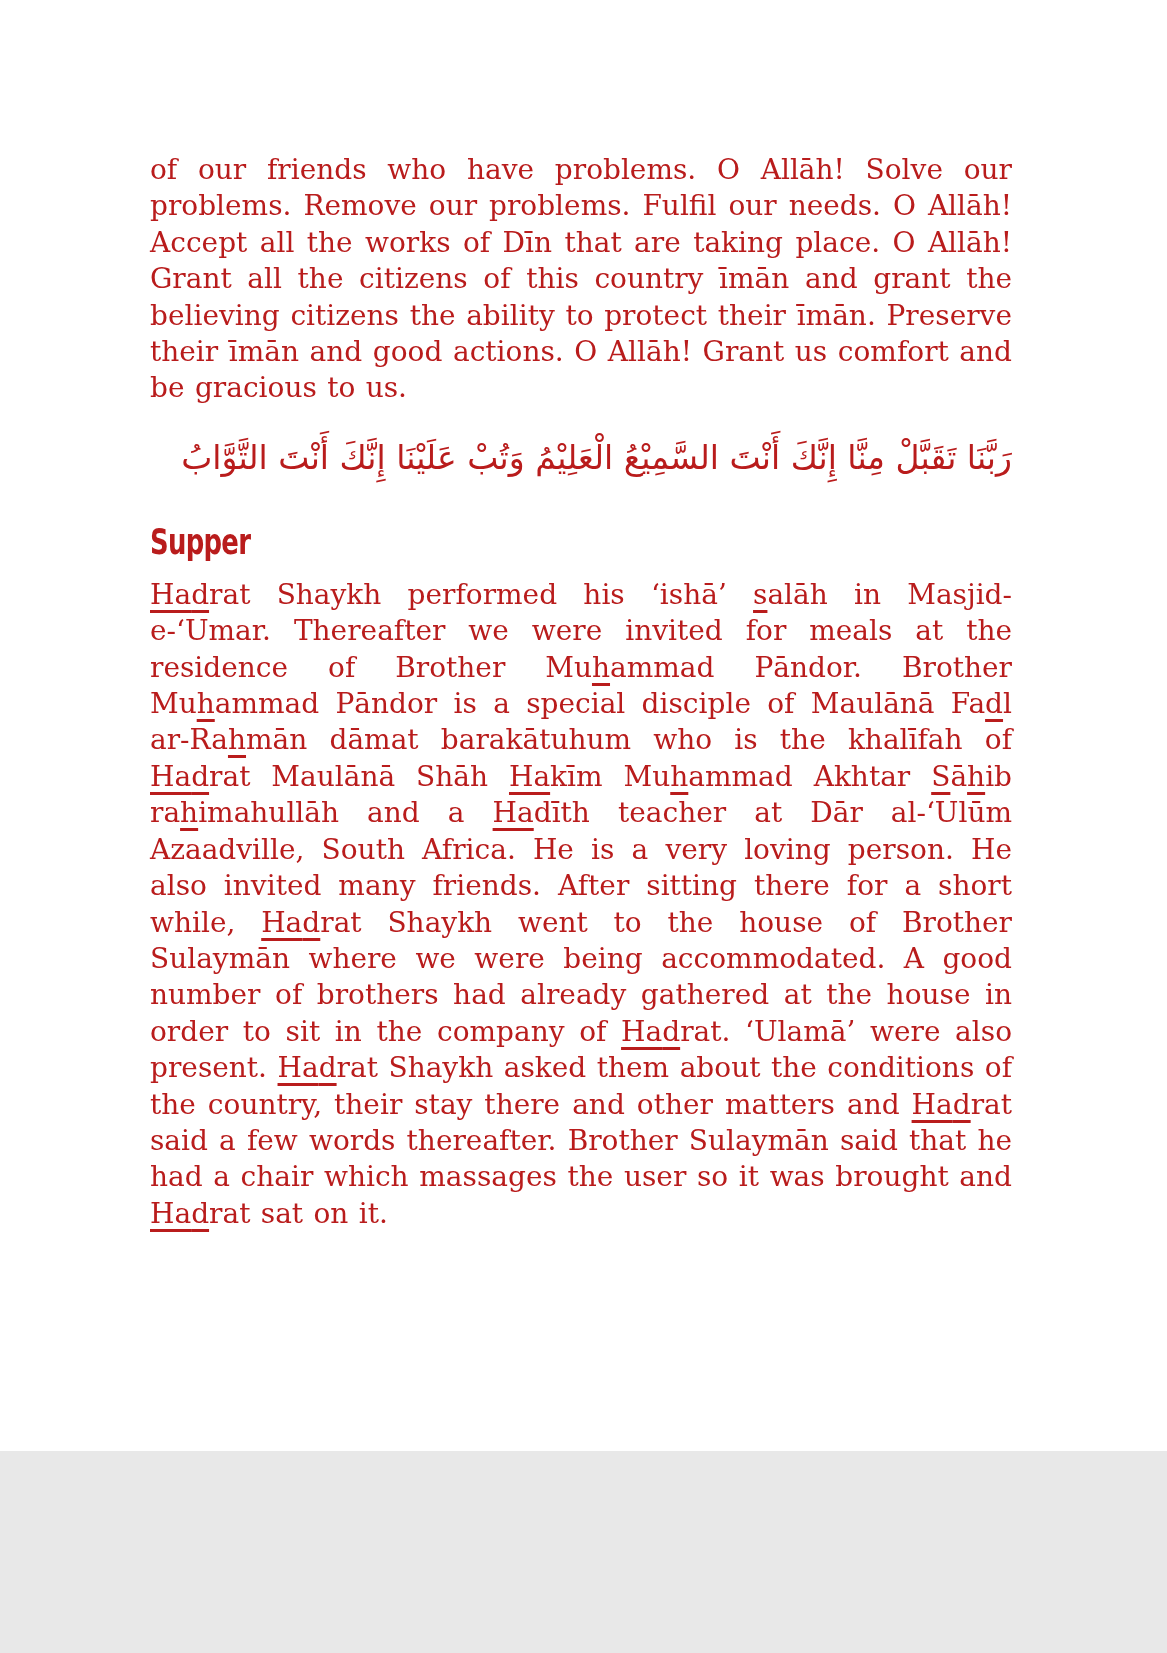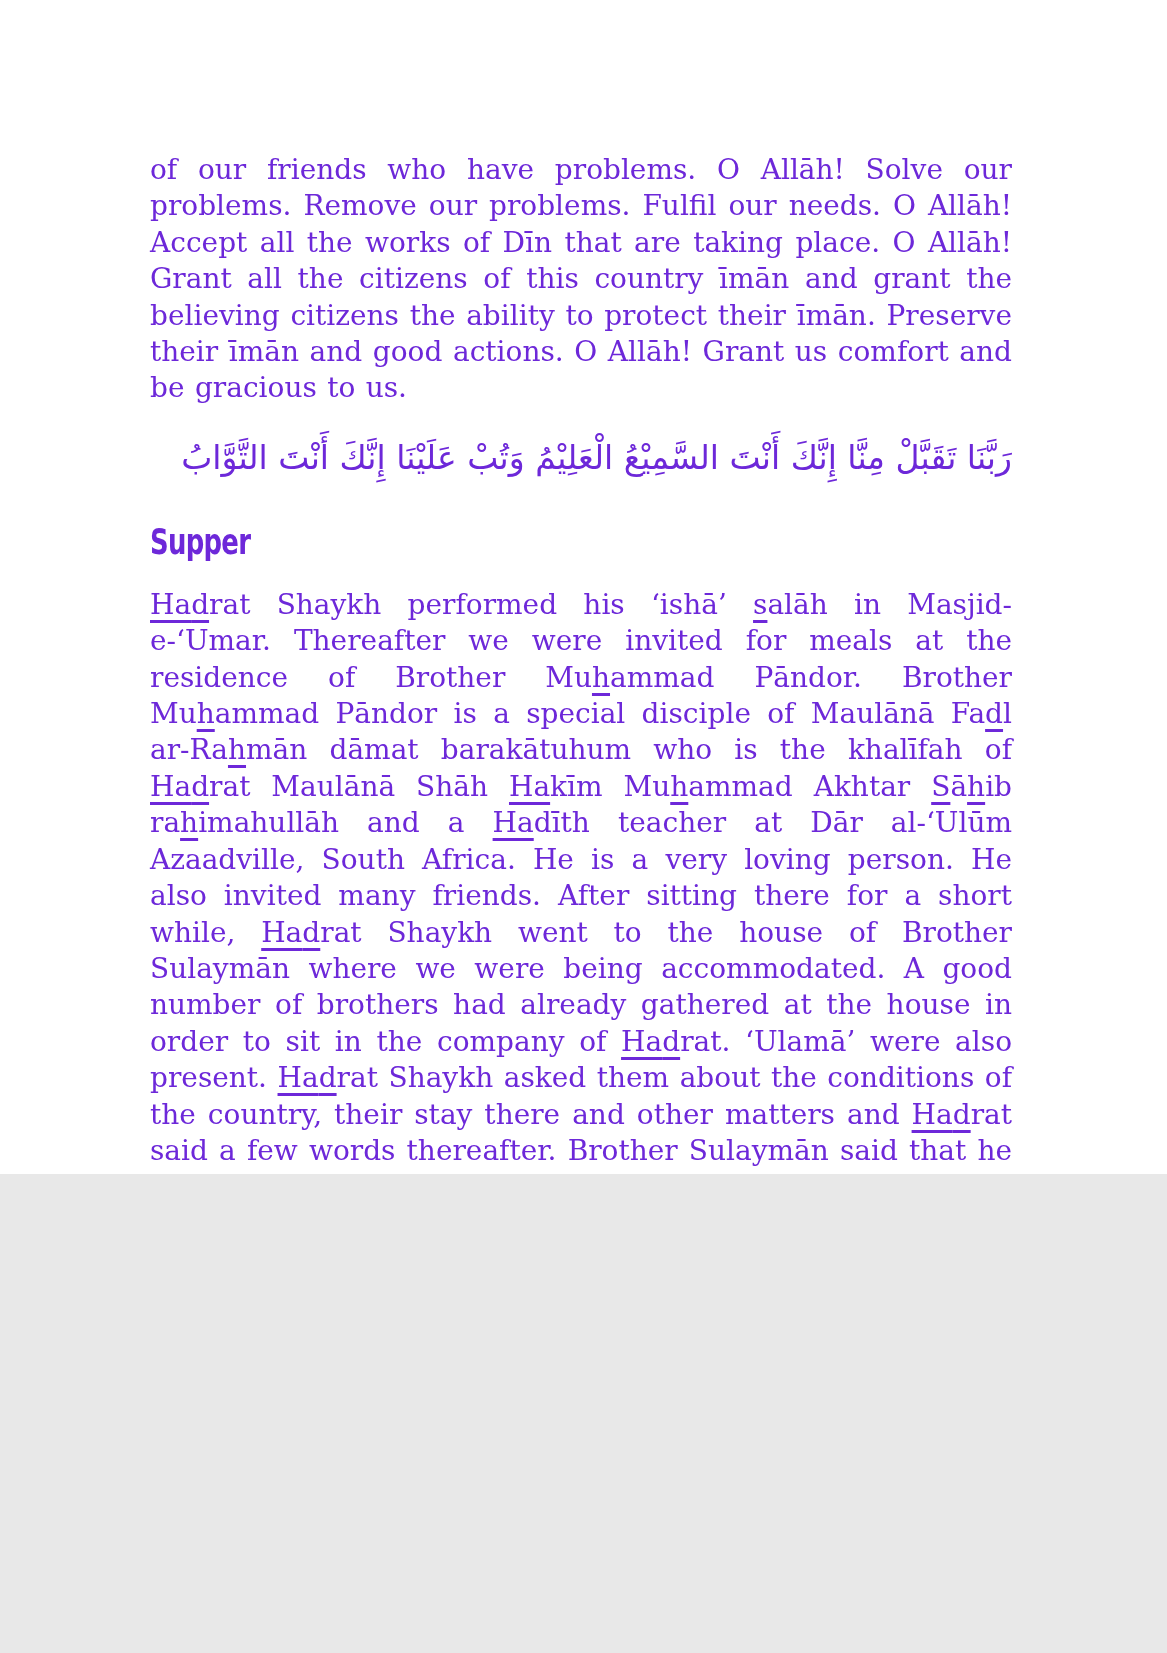--- a/index.html
+++ b/index.html
@@ -1,21 +1,21 @@
 <!DOCTYPE html>
 <html><head>
 <meta charset="utf-8">
 <style>
   html, body { margin: 0; padding: 0; background: #e8e8e8; }
   .page {
     position: relative;
     width: 1167px;
-    height: 1174px;
+    height: 1451px;
     background: #ffffff;
-    color: #6d28d9;
+    color: #b91c1c;
     overflow: hidden;
     font-family: "DejaVu Serif", serif;
   }
   .content {
     position: absolute;
     left: 150px;
     top: 152px;
     width: 862px;
   }
   p.body {
@@ -36,21 +36,21 @@
   .arabic {
     margin-top: 18px;
     direction: rtl;
     text-align: right;
     font-family: "DejaVu Sans", sans-serif;
     font-size: 33px;
     line-height: 66px;
   }
   .arabic .aline { white-space: nowrap; }
   h2.heading {
-    margin: 32px 0 26px 0;
+    margin: 32px 0 16px 0;
     font-family: "DejaVu Sans", sans-serif;
     font-weight: bold;
     font-size: 36px;
     line-height: 38px;
     letter-spacing: -1px;
   }
   h2.heading .heading-text {
     display: inline-block;
     transform: scaleX(0.72);
     transform-origin: 0 50%;

